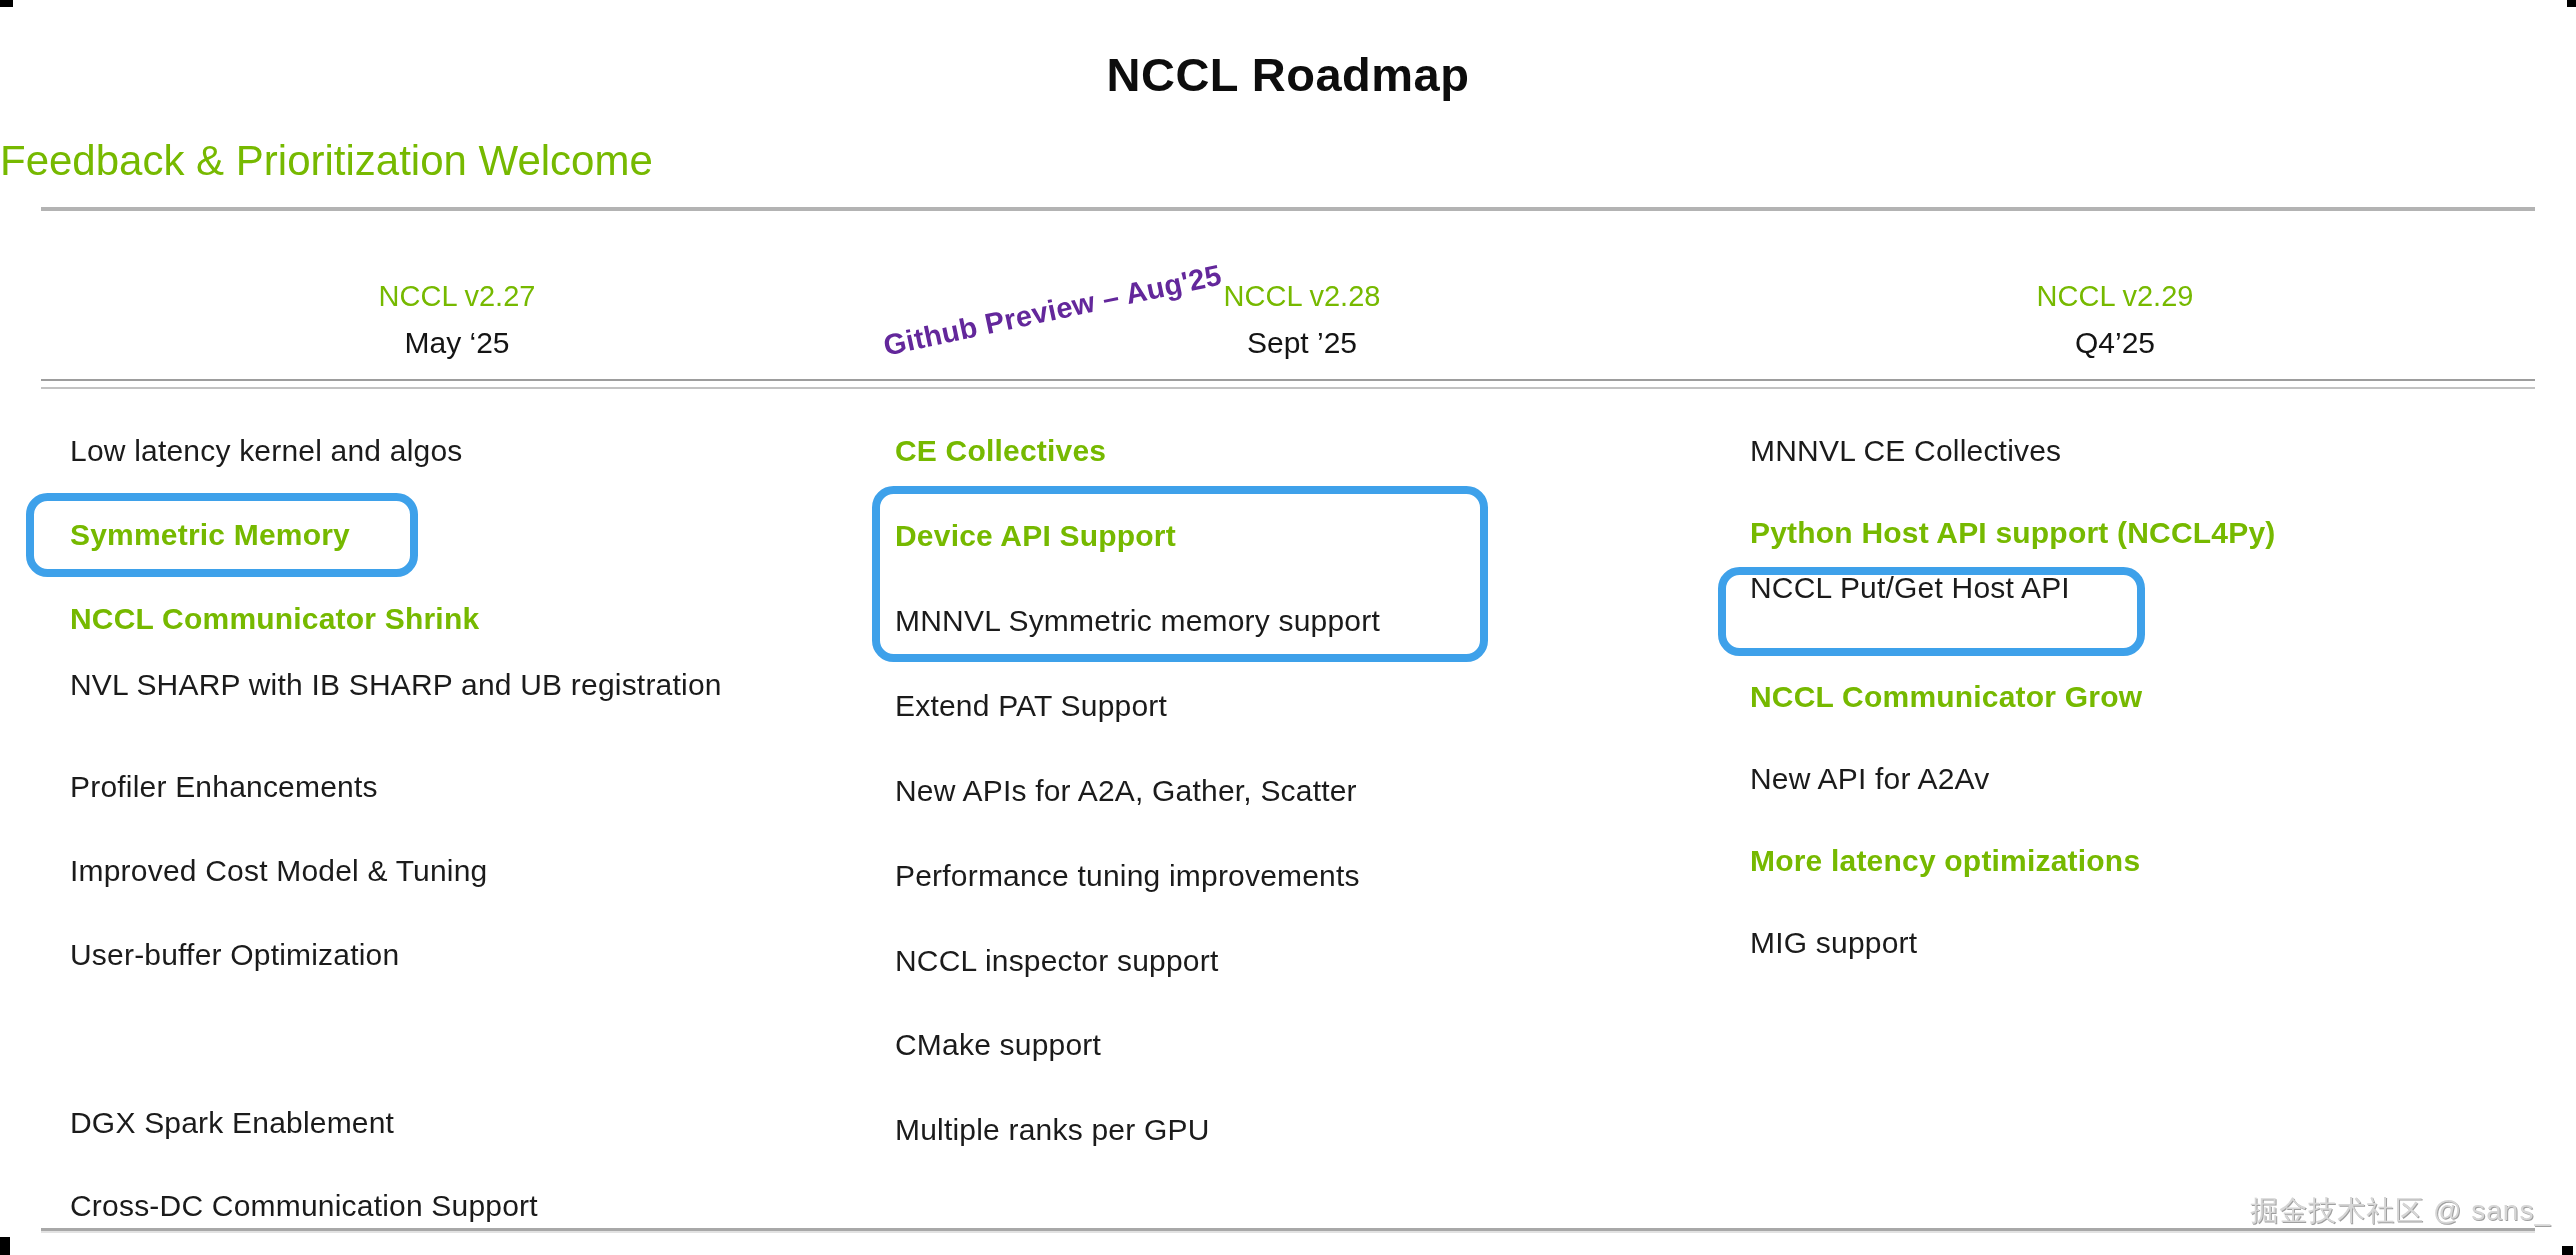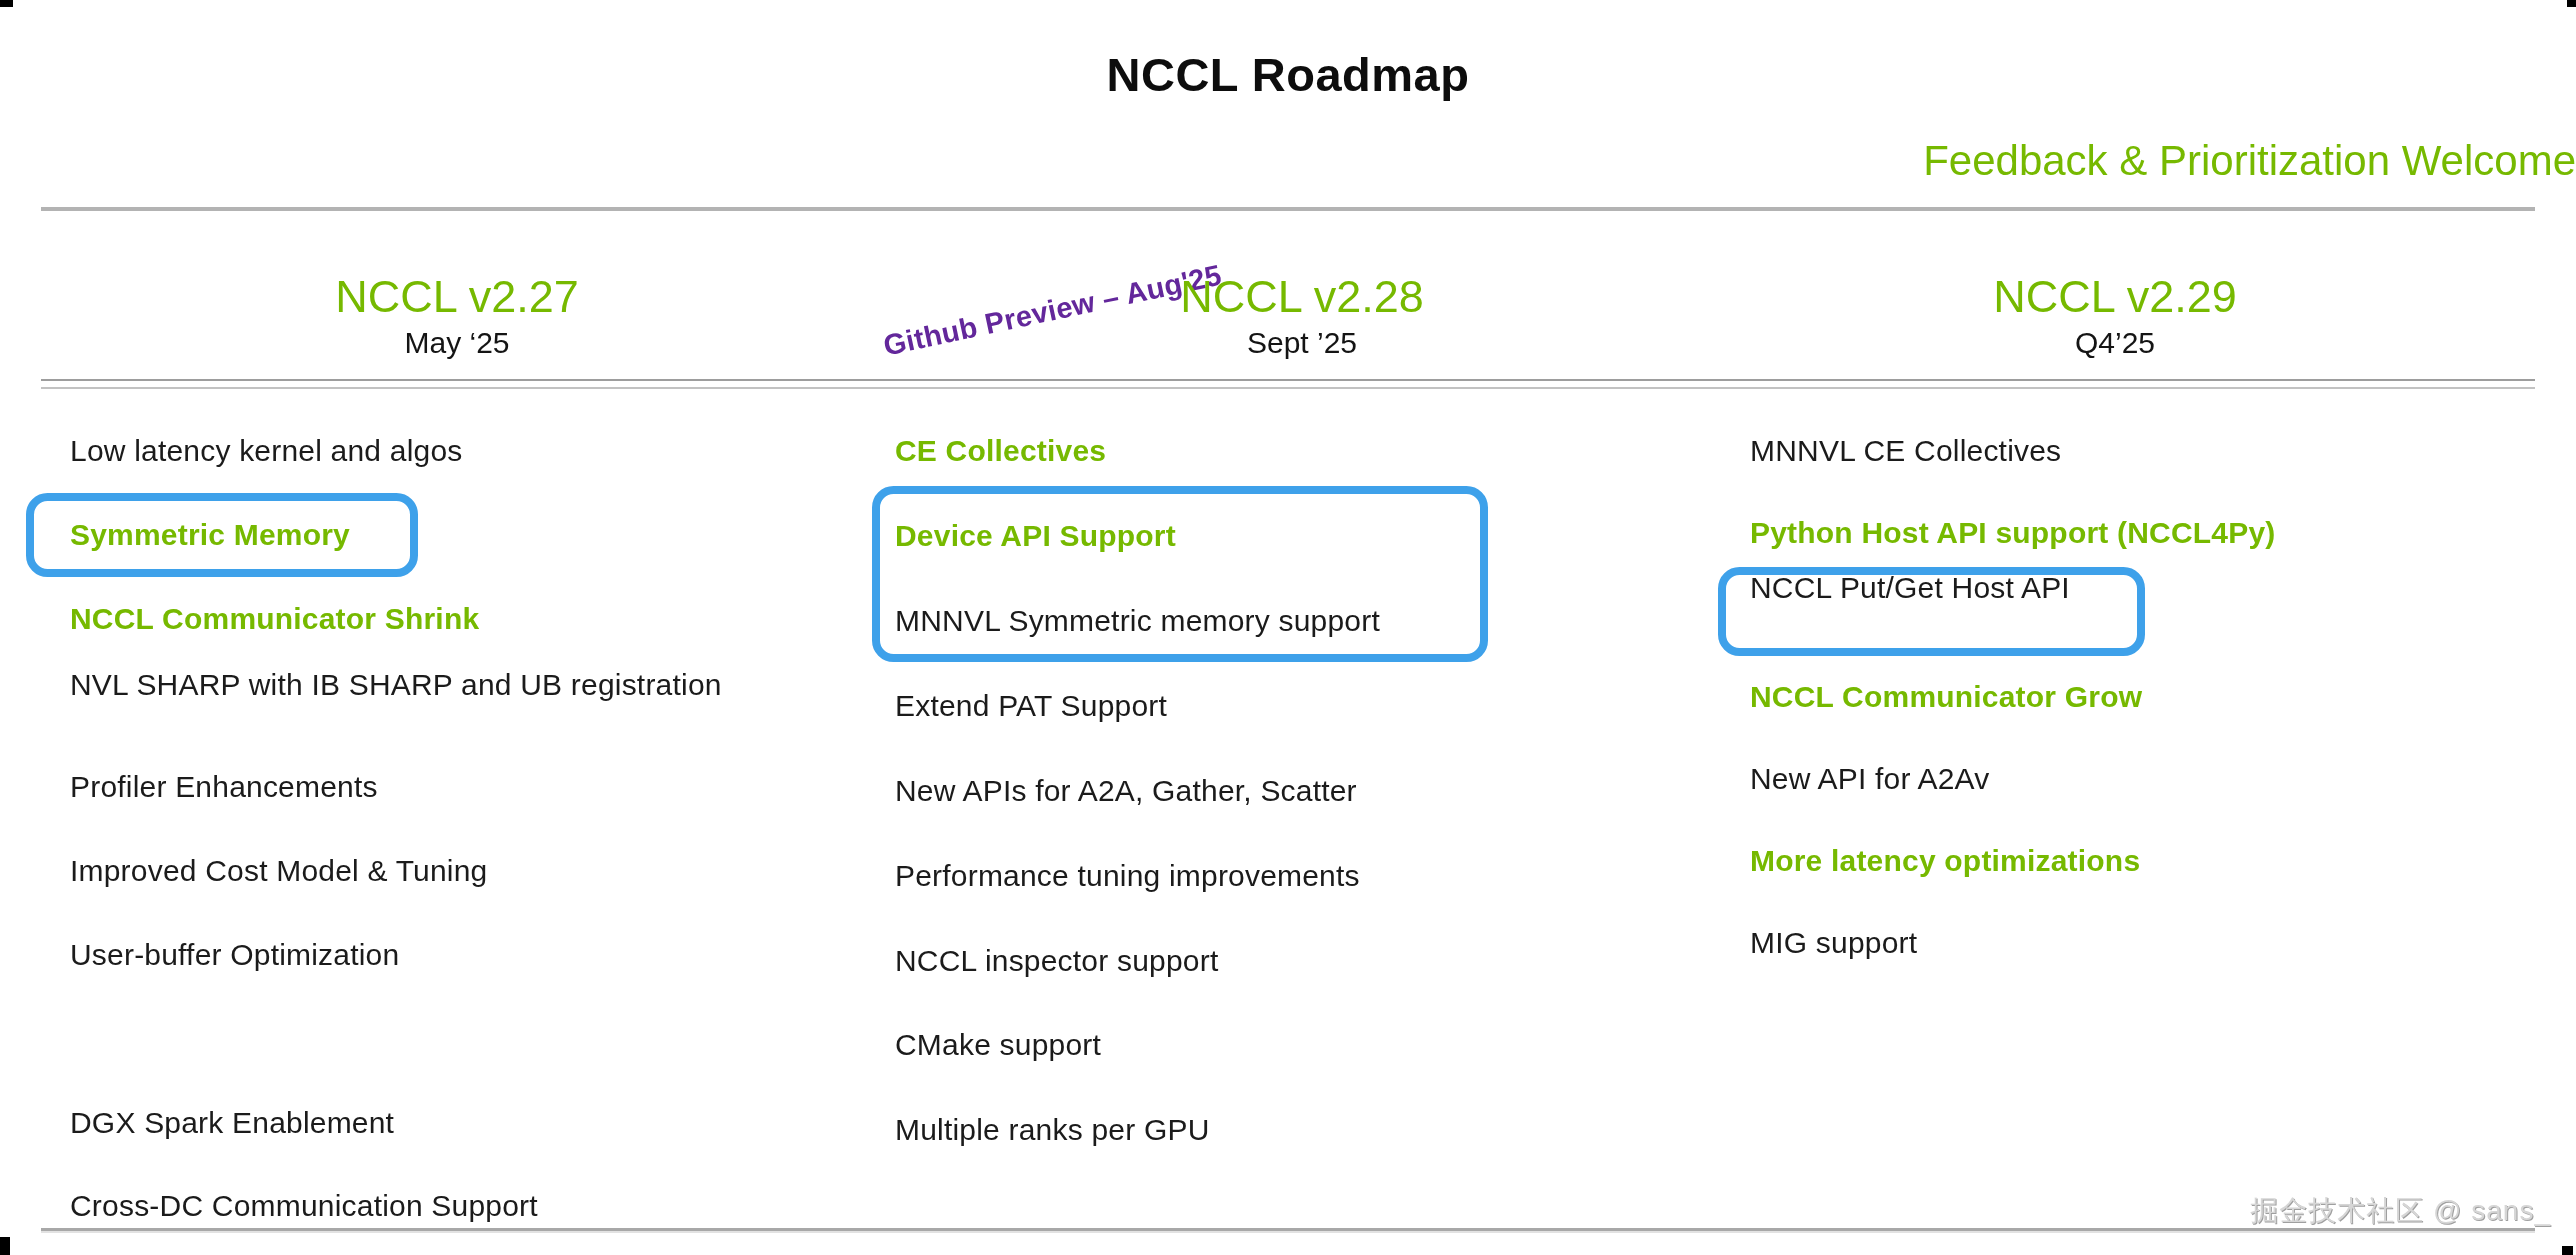--- a/index.html
+++ b/index.html
@@ -18,34 +18,34 @@
   .corner.br{right:2.9px;top:1246px;width:10.7px;height:9.8px;}
 
   
   .title{
     position:absolute;top:47px;left:0;width:2576px;
     text-align:center;font-size:47px;font-weight:800;
     color:#0d0d0d;letter-spacing:0.5px;
   }
   .subtitle{
     position:absolute;top:137px;left:0;width:2576px;
-    text-align:right;font-size:42px;font-weight:400;
+    text-align:left;font-size:42px;font-weight:400;
     color:#76B900;
   }
 
   
   .rule{position:absolute;left:41px;width:2494px;box-sizing:border-box;}
   .rule1{top:207px;height:3.9px;background:#b3b3b3;}
   .rule2{top:379px;height:9.8px;border-top:2.9px solid #9d9d9d;border-bottom:2px solid #c2c2c2;}
   .rule3{top:1228px;height:2.9px;background:#a8a8a8;box-shadow:0 2px 0 #e2e2e2;}
 
   
   .col-header{position:absolute;top:275px;width:390px;text-align:center;}
   .ch1{left:262px;} .ch2{left:1107px;} .ch3{left:1920px;}
-  .version{font-size:45px;line-height:43px;font-weight:500;color:#76B900;}
+  .version{font-size:29px;line-height:43px;font-weight:500;color:#76B900;}
   .date{font-size:30px;line-height:39px;font-weight:500;color:#141414;margin-top:4.9px;}
 
   
   .annotation{
     position:absolute;left:884px;top:330px;
     font-size:29px;font-weight:700;color:#63279B;
     transform:rotate(-12deg);transform-origin:0 50%;
     white-space:nowrap;letter-spacing:0.3px;
   }
 

